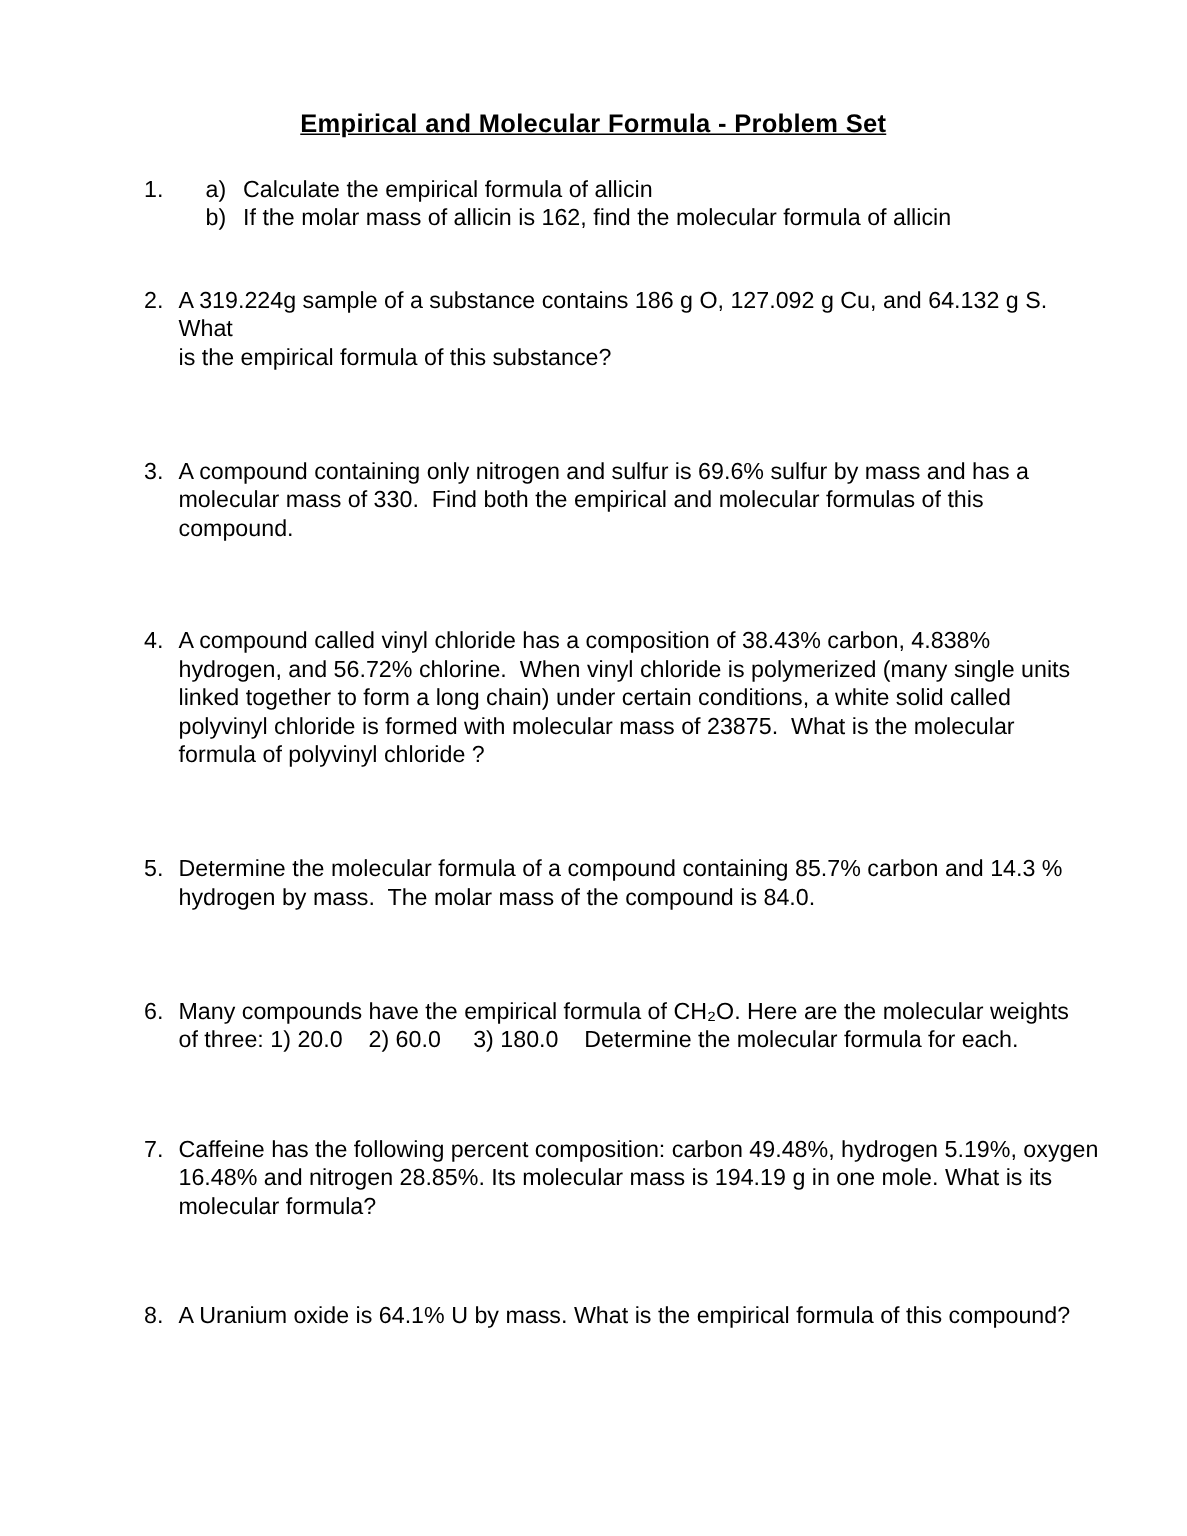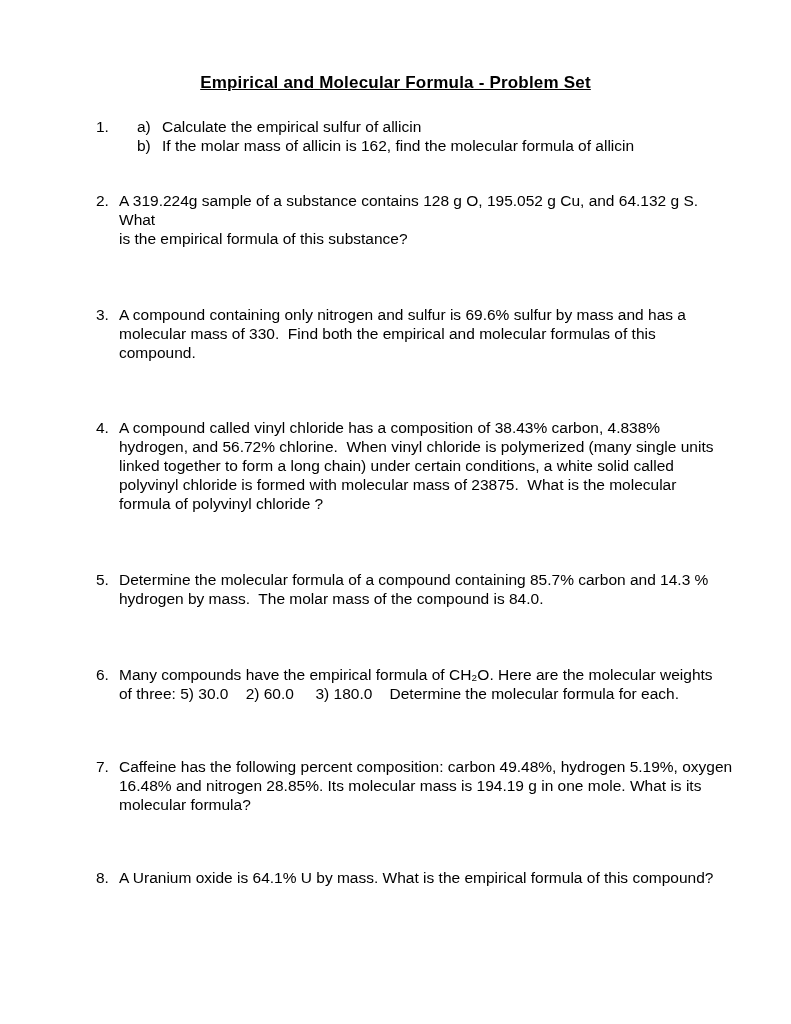--- a/index.html
+++ b/index.html
@@ -84,34 +84,34 @@
   </div>
 
   <div class="problems">
 
     <div class="problem p1">
       <span class="p-num">1.</span>
       <div class="p-body">
         <div class="subitems">
           <div class="subitem">
             <span class="s-label">a)</span>
-            <span class="s-text">Calculate the empirical sulfur of allicin</span>
+            <span class="s-text">Calculate the empirical formula of allicin</span>
           </div>
           <div class="subitem">
             <span class="s-label">b)</span>
             <span class="s-text">If the molar mass of allicin is 162, find the molecular formula of allicin</span>
           </div>
         </div>
       </div>
     </div>
 
     <div class="problem p2">
       <span class="p-num">2.</span>
       <div class="p-body">
-        <div class="p-text">A 319.224g sample of a substance contains 128 g O, 195.052 g Cu, and 64.132 g S. What
+        <div class="p-text">A 319.224g sample of a substance contains 186 g O, 127.092 g Cu, and 64.132 g S. What
 is the empirical formula of this substance?</div>
       </div>
     </div>
 
     <div class="problem p3">
       <span class="p-num">3.</span>
       <div class="p-body">
         <div class="p-text">A compound containing only nitrogen and sulfur is 69.6% sulfur by mass and has a
 molecular mass of 330.  Find both the empirical and molecular formulas of this
 compound.</div>
@@ -134,21 +134,21 @@
       <div class="p-body">
         <div class="p-text">Determine the molecular formula of a compound containing 85.7% carbon and 14.3 %
 hydrogen by mass.  The molar mass of the compound is 84.0.</div>
       </div>
     </div>
 
     <div class="problem p6">
       <span class="p-num">6.</span>
       <div class="p-body">
         <div class="p-text">Many compounds have the empirical formula of CH₂O. Here are the molecular weights
-of three: 5) 30.0    2) 60.0     3) 180.0    Determine the molecular formula for each.</div>
+of three: 1) 20.0    2) 60.0     3) 180.0    Determine the molecular formula for each.</div>
       </div>
     </div>
 
     <div class="problem p7">
       <span class="p-num">7.</span>
       <div class="p-body">
         <div class="p-text">Caffeine has the following percent composition: carbon 49.48%, hydrogen 5.19%, oxygen
 16.48% and nitrogen 28.85%. Its molecular mass is 194.19 g in one mole. What is its
 molecular formula?</div>
       </div>

